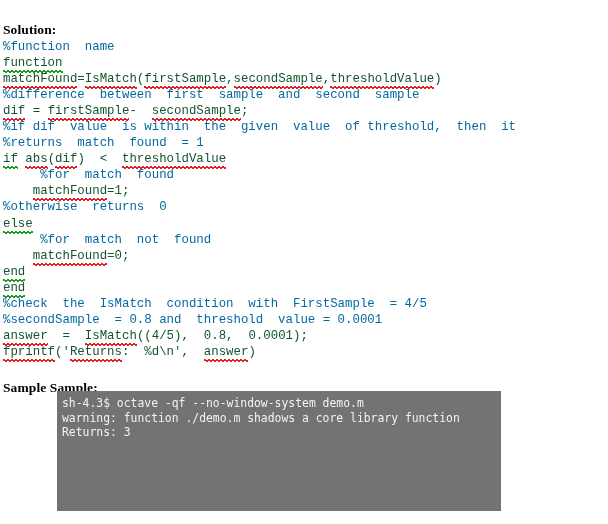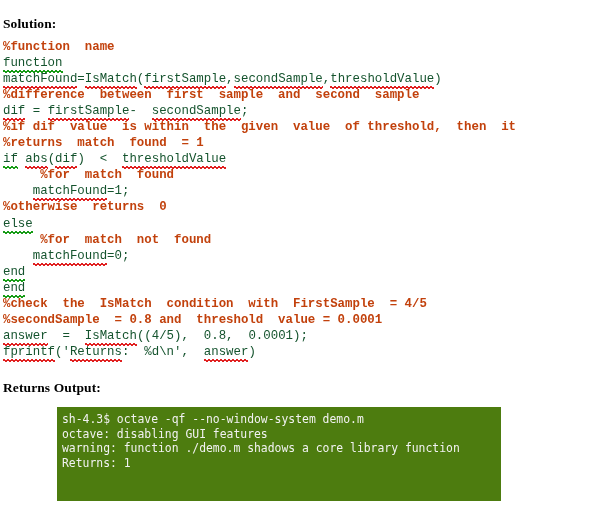--- a/index.html
+++ b/index.html
@@ -25,41 +25,41 @@
   .heading {
     position: absolute;
     left: 3px;
     font-family: "Liberation Serif", serif;
     font-weight: bold;
     font-size: 13.5px;
     letter-spacing: 0.1px;
     color: #000000;
     white-space: pre;
   }
-  #heading-solution { top: 16px; }
+  #heading-solution { top: 22px; }
   #heading-sample-output { top: 380px; }
 
   .code-block {
     position: absolute;
     left: 3px;
     top: 39px;
     width: 602px;
     font-family: "Liberation Mono", "DejaVu Sans Mono", monospace;
     font-size: 12.4px;
     line-height: 16.05px;
     white-space: pre;
   }
 
   .code-line {
     height: 16.05px;
     white-space: pre;
     position: relative;
   }
 
-  .code-line.comment { color: #c2410c; font-weight: bold; }
+  .code-line.comment { color: #0369a1; }
   .code-line.code { color: #14532d; }
 
   
   .sq {
     position: relative;
     display: inline-block;
   }
   .sq::after {
     content: "";
     position: absolute;
@@ -81,24 +81,24 @@
     background-image:
       linear-gradient(45deg, transparent 40%, #169c16 40%, #169c16 60%, transparent 60%),
       linear-gradient(-45deg, transparent 40%, #169c16 40%, #169c16 60%, transparent 60%);
     background-size: 4px 3px, 4px 3px;
     background-position: 0 0, 2px 0;
   }
 
   .terminal {
     position: absolute;
     left: 57px;
-    top: 407px;
+    top: 391px;
     width: 444px;
-    height: 94px;
-    background: #4d7c0f;
+    height: 120px;
+    background: #737373;
     box-sizing: border-box;
     padding: 5px 0 5px 5px;
     overflow: hidden;
   }
   .terminal-line {
     font-family: "DejaVu Sans Mono", "Liberation Mono", monospace;
     font-size: 11.4px;
     line-height: 14.7px;
     color: #F2F2F2;
     white-space: pre;
@@ -107,22 +107,21 @@
 </style>
 </head>
 <body>
 
 <div class="page">
 
   <div class="heading" id="heading-solution">Solution:</div>
 
   <div class="code-block" id="code-block"><div class="code-line comment">%function  name</div><div class="code-line code"><span class="sq sq-green">function</span></div><div class="code-line code"><span class="sq sq-red">matchFound</span>=<span class="sq sq-red">IsMatch</span>(<span class="sq sq-red">firstSample</span>,<span class="sq sq-red">secondSample</span>,<span class="sq sq-red">thresholdValue</span>)</div><div class="code-line comment">%difference  between  first  sample  and  second  sample</div><div class="code-line code"><span class="sq sq-red">dif</span> = <span class="sq sq-red">firstSample</span>-  <span class="sq sq-red">secondSample</span>;</div><div class="code-line comment">%if dif  value  is within  the  given  value  of threshold,  then  it</div><div class="code-line comment">%returns  match  found  = 1</div><div class="code-line code"><span class="sq sq-green">if</span> <span class="sq sq-red">abs</span>(<span class="sq sq-red">dif</span>)  &lt;  <span class="sq sq-red">thresholdValue</span></div><div class="code-line comment">     %for  match  found</div><div class="code-line code">    <span class="sq sq-red">matchFound</span>=1;</div><div class="code-line comment">%otherwise  returns  0</div><div class="code-line code"><span class="sq sq-green">else</span></div><div class="code-line comment">     %for  match  not  found</div><div class="code-line code">    <span class="sq sq-red">matchFound</span>=0;</div><div class="code-line code"><span class="sq sq-green">end</span></div><div class="code-line code"><span class="sq sq-green">end</span></div><div class="code-line comment">%check  the  IsMatch  condition  with  FirstSample  = 4/5</div><div class="code-line comment">%secondSample  = 0.8 and  threshold  value = 0.0001</div><div class="code-line code"><span class="sq sq-red">answer</span>  =  <span class="sq sq-red">IsMatch</span>((4/5),  0.8,  0.0001);</div><div class="code-line code"><span class="sq sq-red">fprintf</span>('<span class="sq sq-red">Returns</span>:  %d\n',  <span class="sq sq-red">answer</span>)</div></div>
 
-  <div class="heading" id="heading-sample-output">Returns Output:</div>
+  <div class="heading" id="heading-sample-output">Sample Sample:</div>
 
   <div class="terminal" id="terminal">
       <div class="terminal-line">sh-4.3$ octave -qf --no-window-system demo.m</div>
-      <div class="terminal-line">octave: disabling GUI features</div>
       <div class="terminal-line">warning: function ./demo.m shadows a core library function</div>
-      <div class="terminal-line">Returns: 1</div>
+      <div class="terminal-line">Returns: 3</div>
     </div>
 
 </div>
 
 </body></html>

